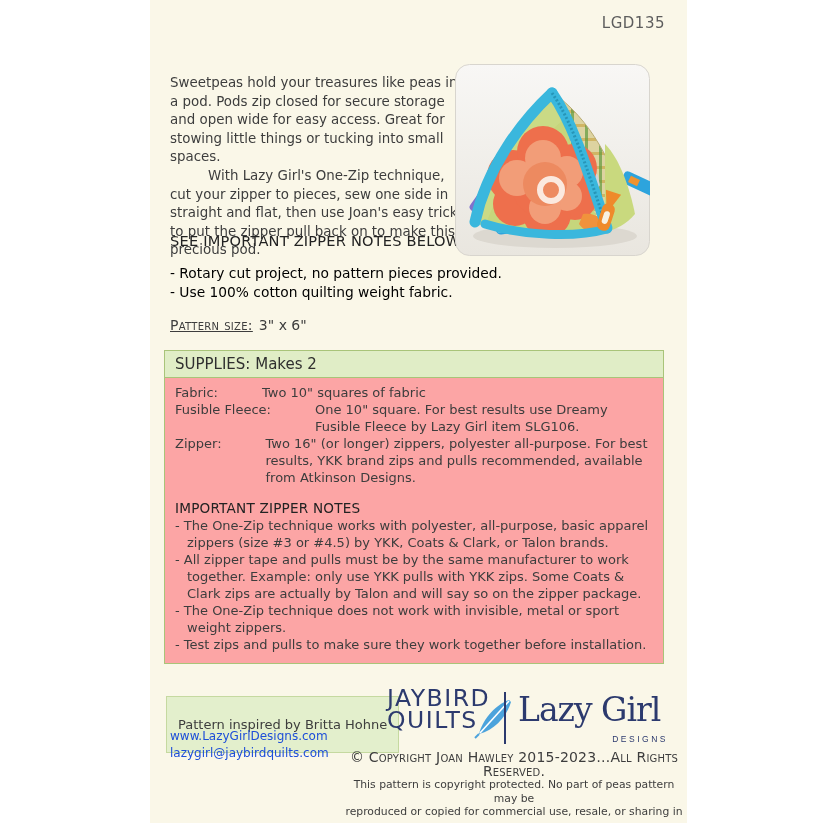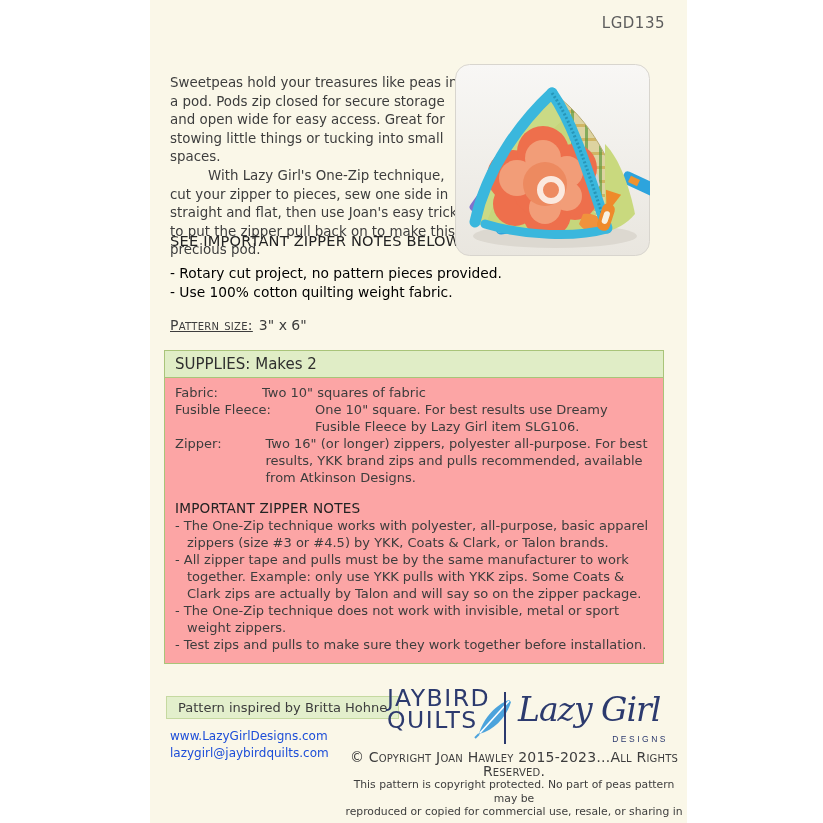--- a/index.html
+++ b/index.html
@@ -25,28 +25,28 @@
   .supplies-head{background:#e0edc6;border-bottom:1.5px solid #a9c479;padding:4px 10px;font-size:15px;color:#2f2f2f;}
   .supplies-body{padding:6px 10px 10px 10px;font-size:13px;line-height:17px;color:#3d3d3d;}
   .supply{display:flex;gap:37px;}
   .supply .lbl{white-space:nowrap;margin-right:7px;}
   .supply .txt{flex:1;}
   .notes-title{margin-top:14px;font-size:13.6px;color:#222;letter-spacing:.2px;}
   .note{padding-left:12px;text-indent:-12px;}
 
   .photo{position:absolute;left:305px;top:64px;width:195px;height:192px;}
 
-  .inspired{position:absolute;left:16px;top:696px;background:#e3efcc;border:1px solid #c5d9a0;padding:3px 11px;font-size:13px;color:#3d3d3d;}
+  .inspired{position:absolute;left:16px;top:696px;background:#e3efcc;border:1px solid #c5d9a0;padding:20px 11px;font-size:13px;color:#3d3d3d;}
   .contact{position:absolute;left:20px;top:728px;font-size:12px;line-height:16.5px;color:#1d4ed8;}
 
   .jaybird{position:absolute;left:237px;top:688px;color:#2c3a6e;font-size:23.5px;line-height:21.5px;letter-spacing:1.5px;font-weight:400;}
   .jaybird .feather{position:absolute;left:84px;top:8px;width:44px;height:44px;}
   .logo-divider{position:absolute;left:354px;top:692px;width:1.5px;height:52px;background:#2c3a6e;}
   .lazygirl{position:absolute;left:368px;top:690px;width:152px;height:54px;color:#2c3a6e;}
-  .lazygirl .script{font-family:"DejaVu Serif","Liberation Serif",serif;font-style:italic;font-size:33px;letter-spacing:-1px;}
+  .lazygirl .script{font-family:"DejaVu Serif","Liberation Serif",serif;font-size:33px;letter-spacing:-1px;}
   .lazygirl .sub{position:absolute;right:2px;bottom:0px;font-size:8.5px;letter-spacing:2.5px;font-family:"Liberation Sans",sans-serif;}
 
   .copyright{position:absolute;left:195px;top:751px;width:338px;text-align:center;font-size:10.8px;line-height:13.6px;color:#3d3d3d;}
   .copyright .line1{font-variant:small-caps;font-size:14px;letter-spacing:.2px;}
 </style>
 </head>
 <body>
 
 <div class="canvas">
   <div class="page">

